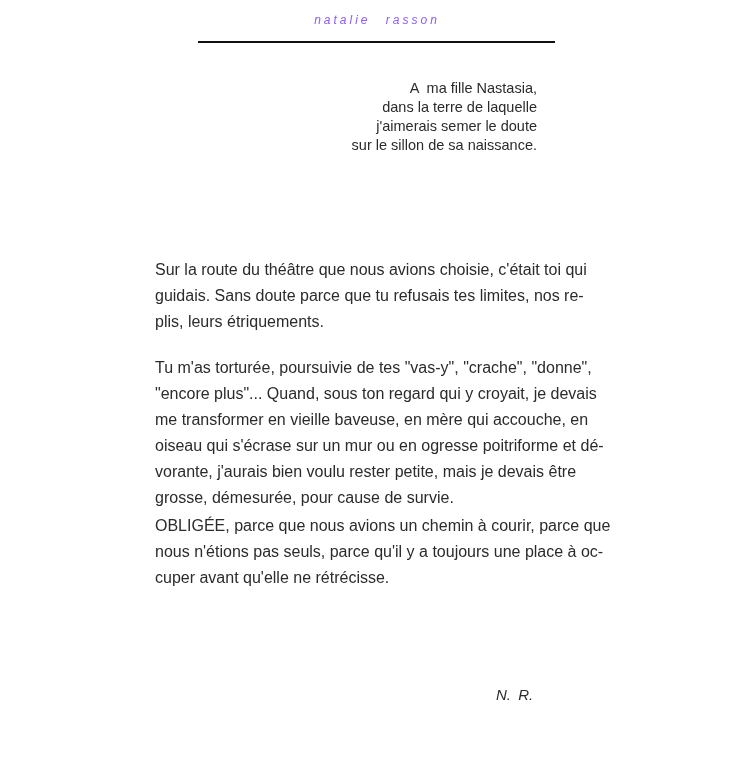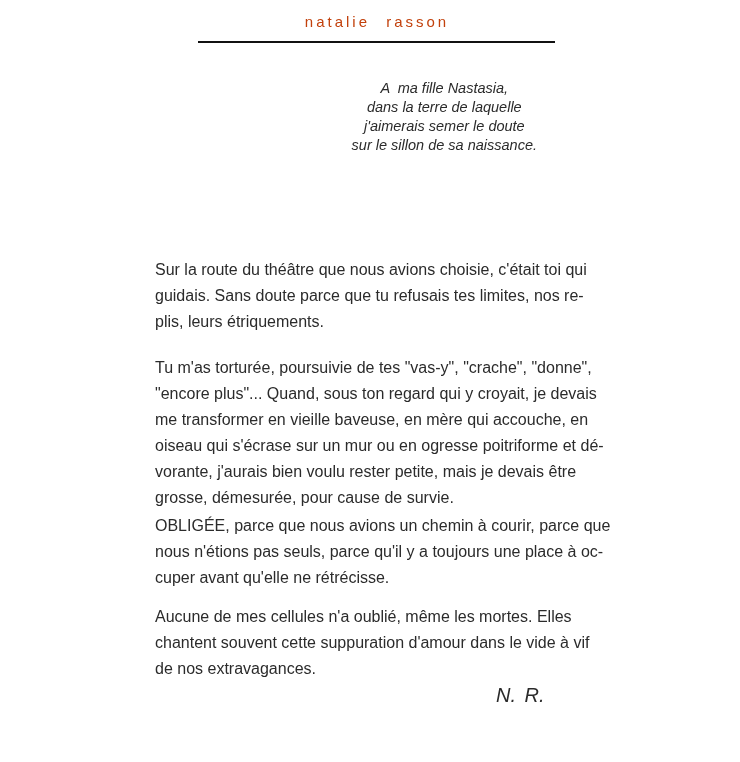--- a/index.html
+++ b/index.html
@@ -17,40 +17,40 @@
     overflow: hidden;
   }
   .header-wrap {
     position: absolute;
     left: 199px;
     top: 13px;
     width: 356px;
     text-align: center;
   }
   .header-title {
-    font-size: 15px;
+    font-style: italic;
+    font-size: 12px;
     letter-spacing: 3px;
     word-spacing: 9px;
-    color: #c2410c;
+    color: #8b5cf6;
     white-space: nowrap;
   }
   .header-rule {
     position: absolute;
     left: 198px;
     top: 41px;
     width: 357px;
     height: 2px;
     background: #111111;
   }
   .dedication {
     position: absolute;
     right: 203px;
     top: 79px;
-    text-align: center;
-    font-style: italic;
+    text-align: right;
     font-size: 14.5px;
     line-height: 19px;
     white-space: pre-wrap;
     color: #2b2b2b;
   }
   .salutation {
     position: absolute;
     left: 140px;
     top: 187px;
     font-size: 16px;
@@ -67,21 +67,21 @@
   }
   .para-1 { top: 242px; }
   .para-2 { top: 340px; }
   .para-3 { top: 498px; }
   .para-4 { top: 589px; }
   .signature {
     position: absolute;
     left: 496px;
     top: 682px;
     font-style: italic;
-    font-size: 20px;
+    font-size: 15px;
     line-height: 26px;
     word-spacing: 3px;
   }
 </style>
 </head>
 <body>
 
 <div class="page">
 
   <div class="header-wrap">
@@ -103,19 +103,16 @@
 nous n'étions pas seuls, parce qu'il y a toujours une place à oc-
 cuper avant qu'elle ne rétrécisse.</p>
 
   <p class="para para-2">Tu m'as torturée, poursuivie de tes "vas-y", "crache", "donne",
 "encore plus"... Quand, sous ton regard qui y croyait, je devais
 me transformer en vieille baveuse, en mère qui accouche, en
 oiseau qui s'écrase sur un mur ou en ogresse poitriforme et dé-
 vorante, j'aurais bien voulu rester petite, mais je devais être
 grosse, démesurée, pour cause de survie.</p>
 
-  <p class="para para-4">Aucune de mes cellules n'a oublié, même les mortes. Elles
-chantent souvent cette suppuration d'amour dans le vide à vif
-de nos extravagances.</p>
 
   <div class="signature">N. R.</div>
 
 </div>
 
 </body></html>

